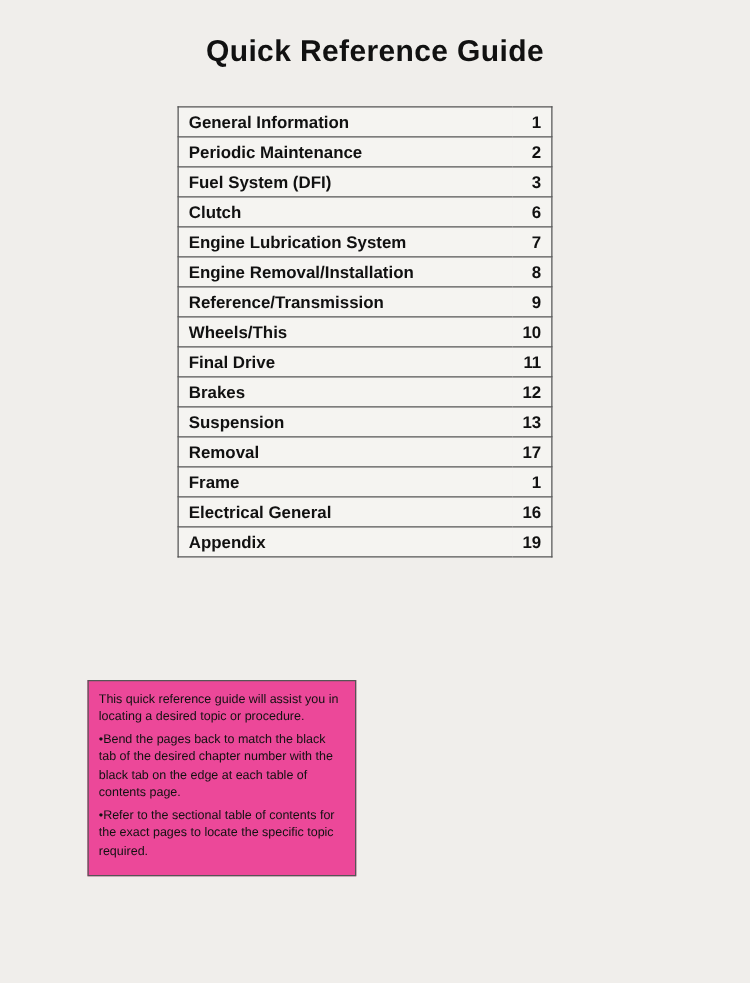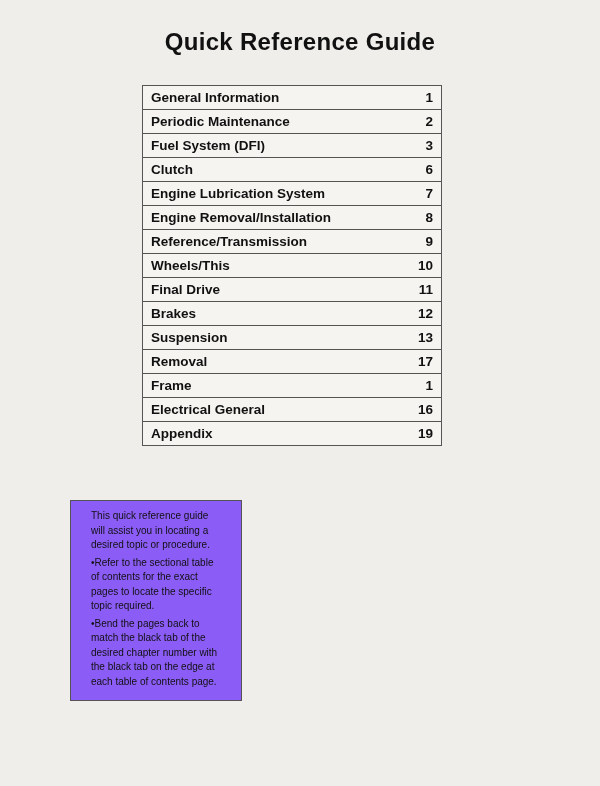--- a/index.html
+++ b/index.html
@@ -61,24 +61,24 @@
     }
 
     .toc-table tr {
       border-bottom: 1px solid #555;
     }
 
     .note-box {
       position: absolute;
       left: 70px;
       bottom: 85px;
-      width: 172px;
+      width: 215px;
       border: 1.5px solid #555;
-      background-color: #8b5cf6;
-      padding: 8px 20px;
+      background-color: #ec4899;
+      padding: 8px 8px;
       font-size: 10px;
       color: #111;
       line-height: 1.45;
     }
 
     .note-box p {
       margin-bottom: 3px;
     }
   </style>
 </head>
@@ -149,16 +149,16 @@
           <td class="chapter-title">Appendix</td>
           <td class="chapter-num">19</td>
         </tr>
       </tbody>
   </table>
 </div>
 
 <div class="note-box">
   <div id="note-content">
       <p>This quick reference guide will assist you in locating a desired topic or procedure.</p>
+      <p>•Bend the pages back to match the black tab of the desired chapter number with the black tab on the edge at each table of contents page.</p>
       <p>•Refer to the sectional table of contents for the exact pages to locate the specific topic required.</p>
-      <p>•Bend the pages back to match the black tab of the desired chapter number with the black tab on the edge at each table of contents page.</p>
     </div>
 </div>
 
 </body></html>

